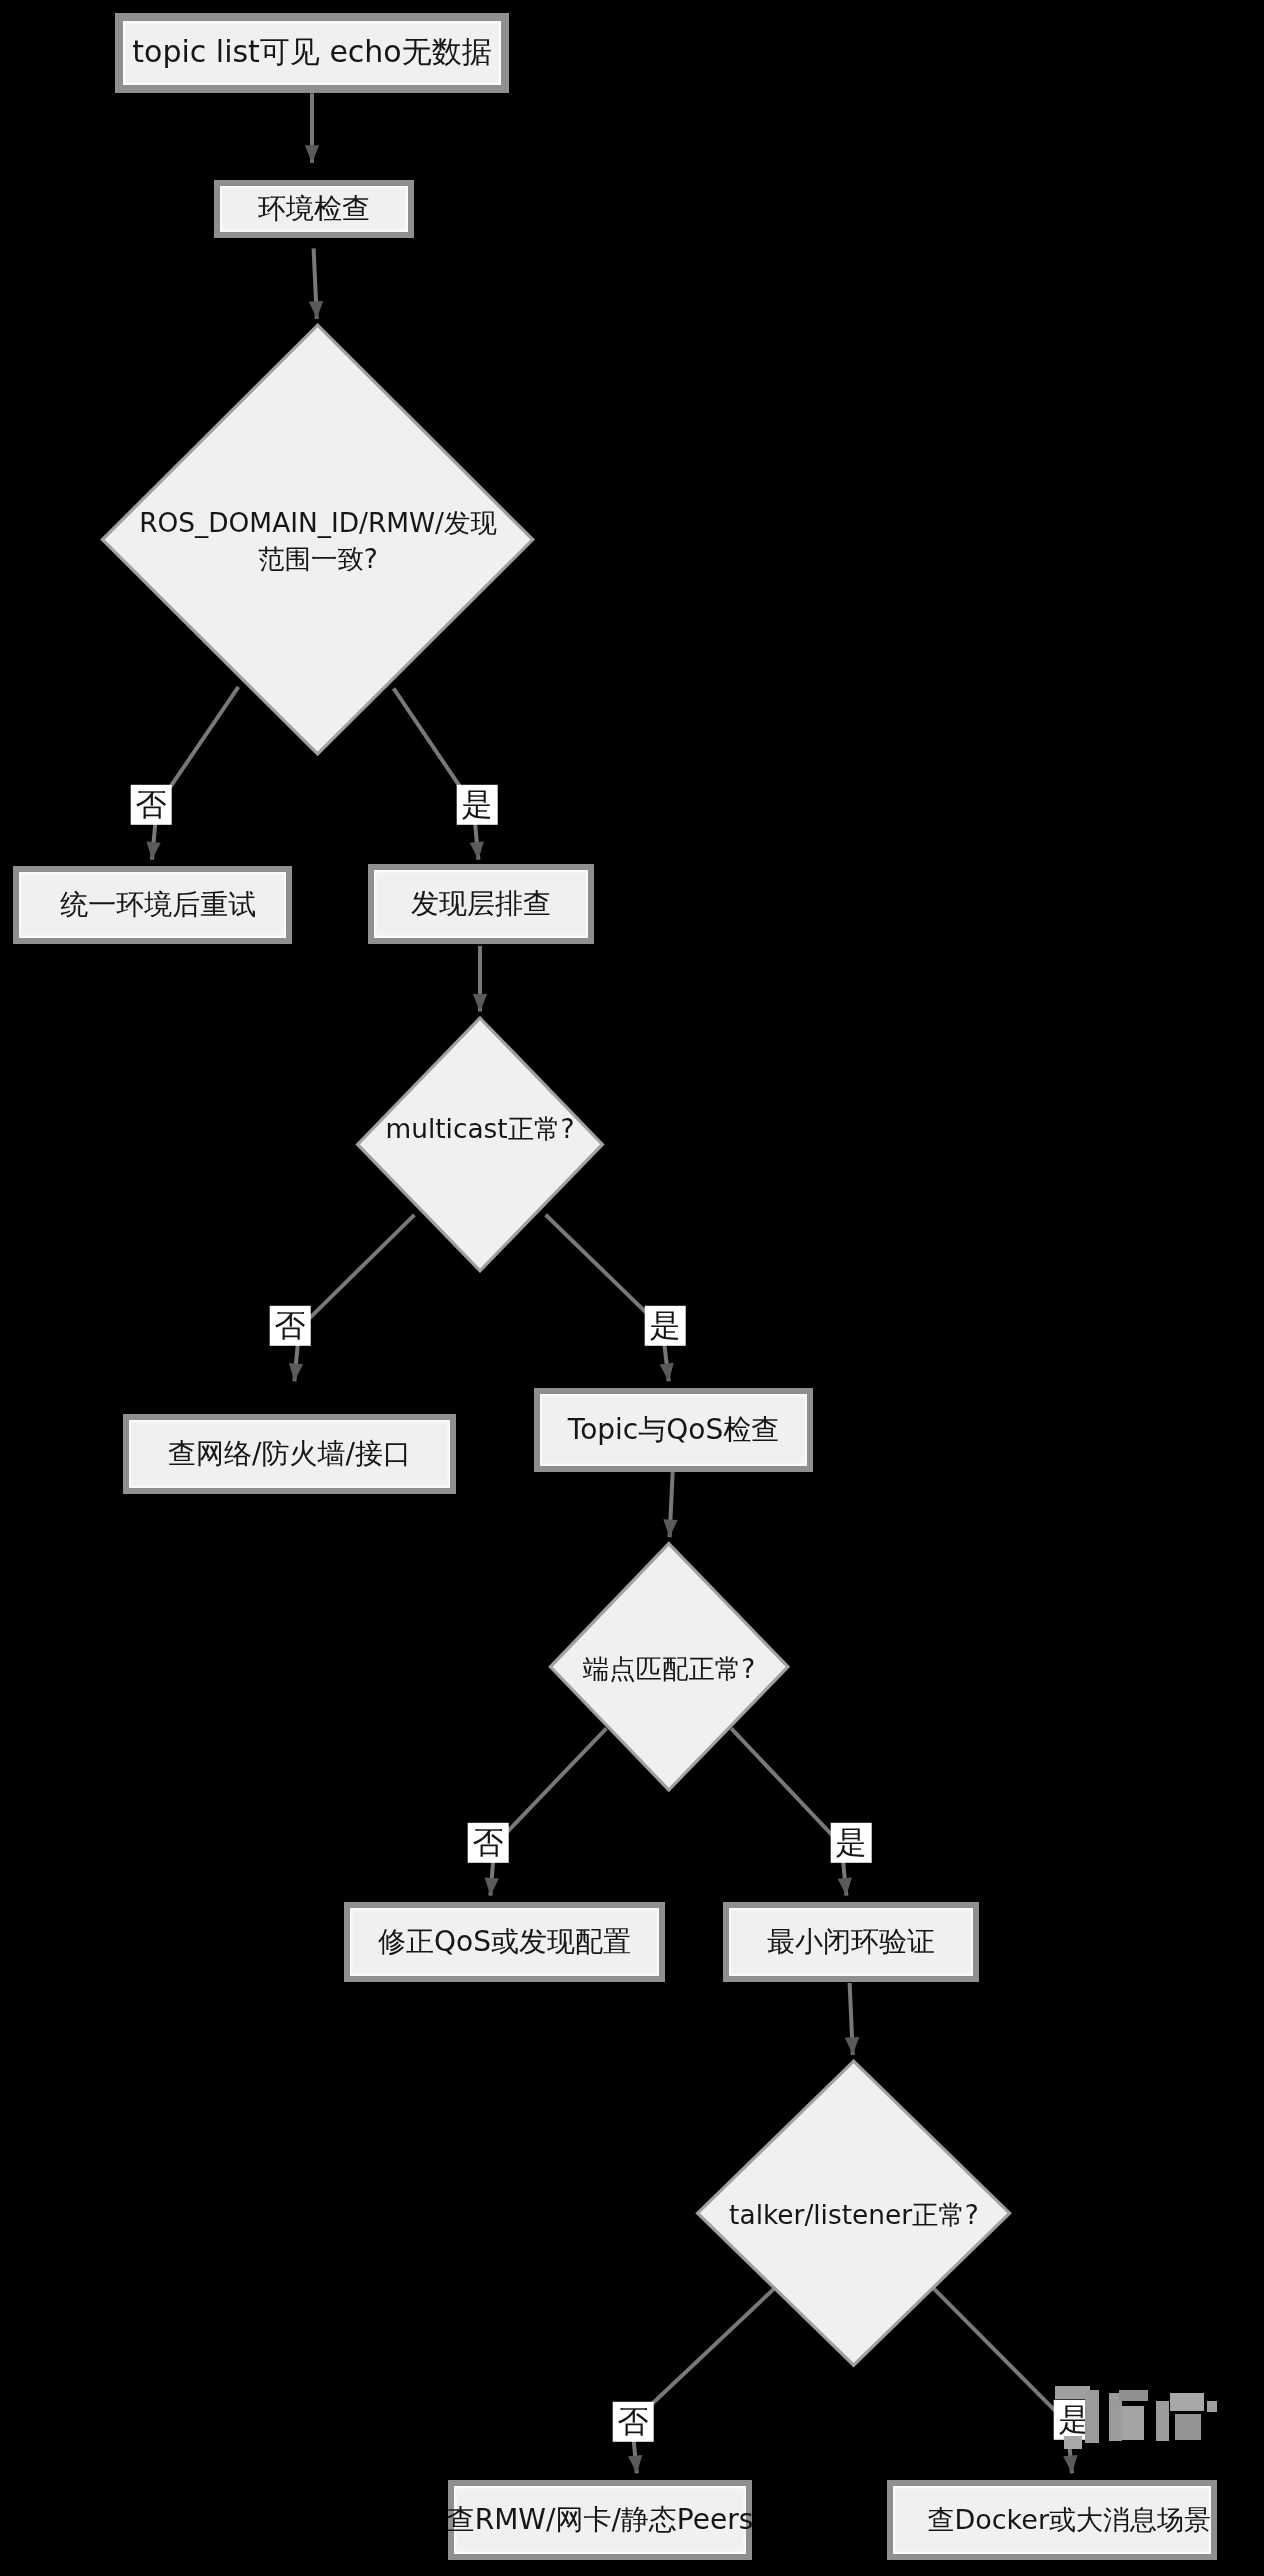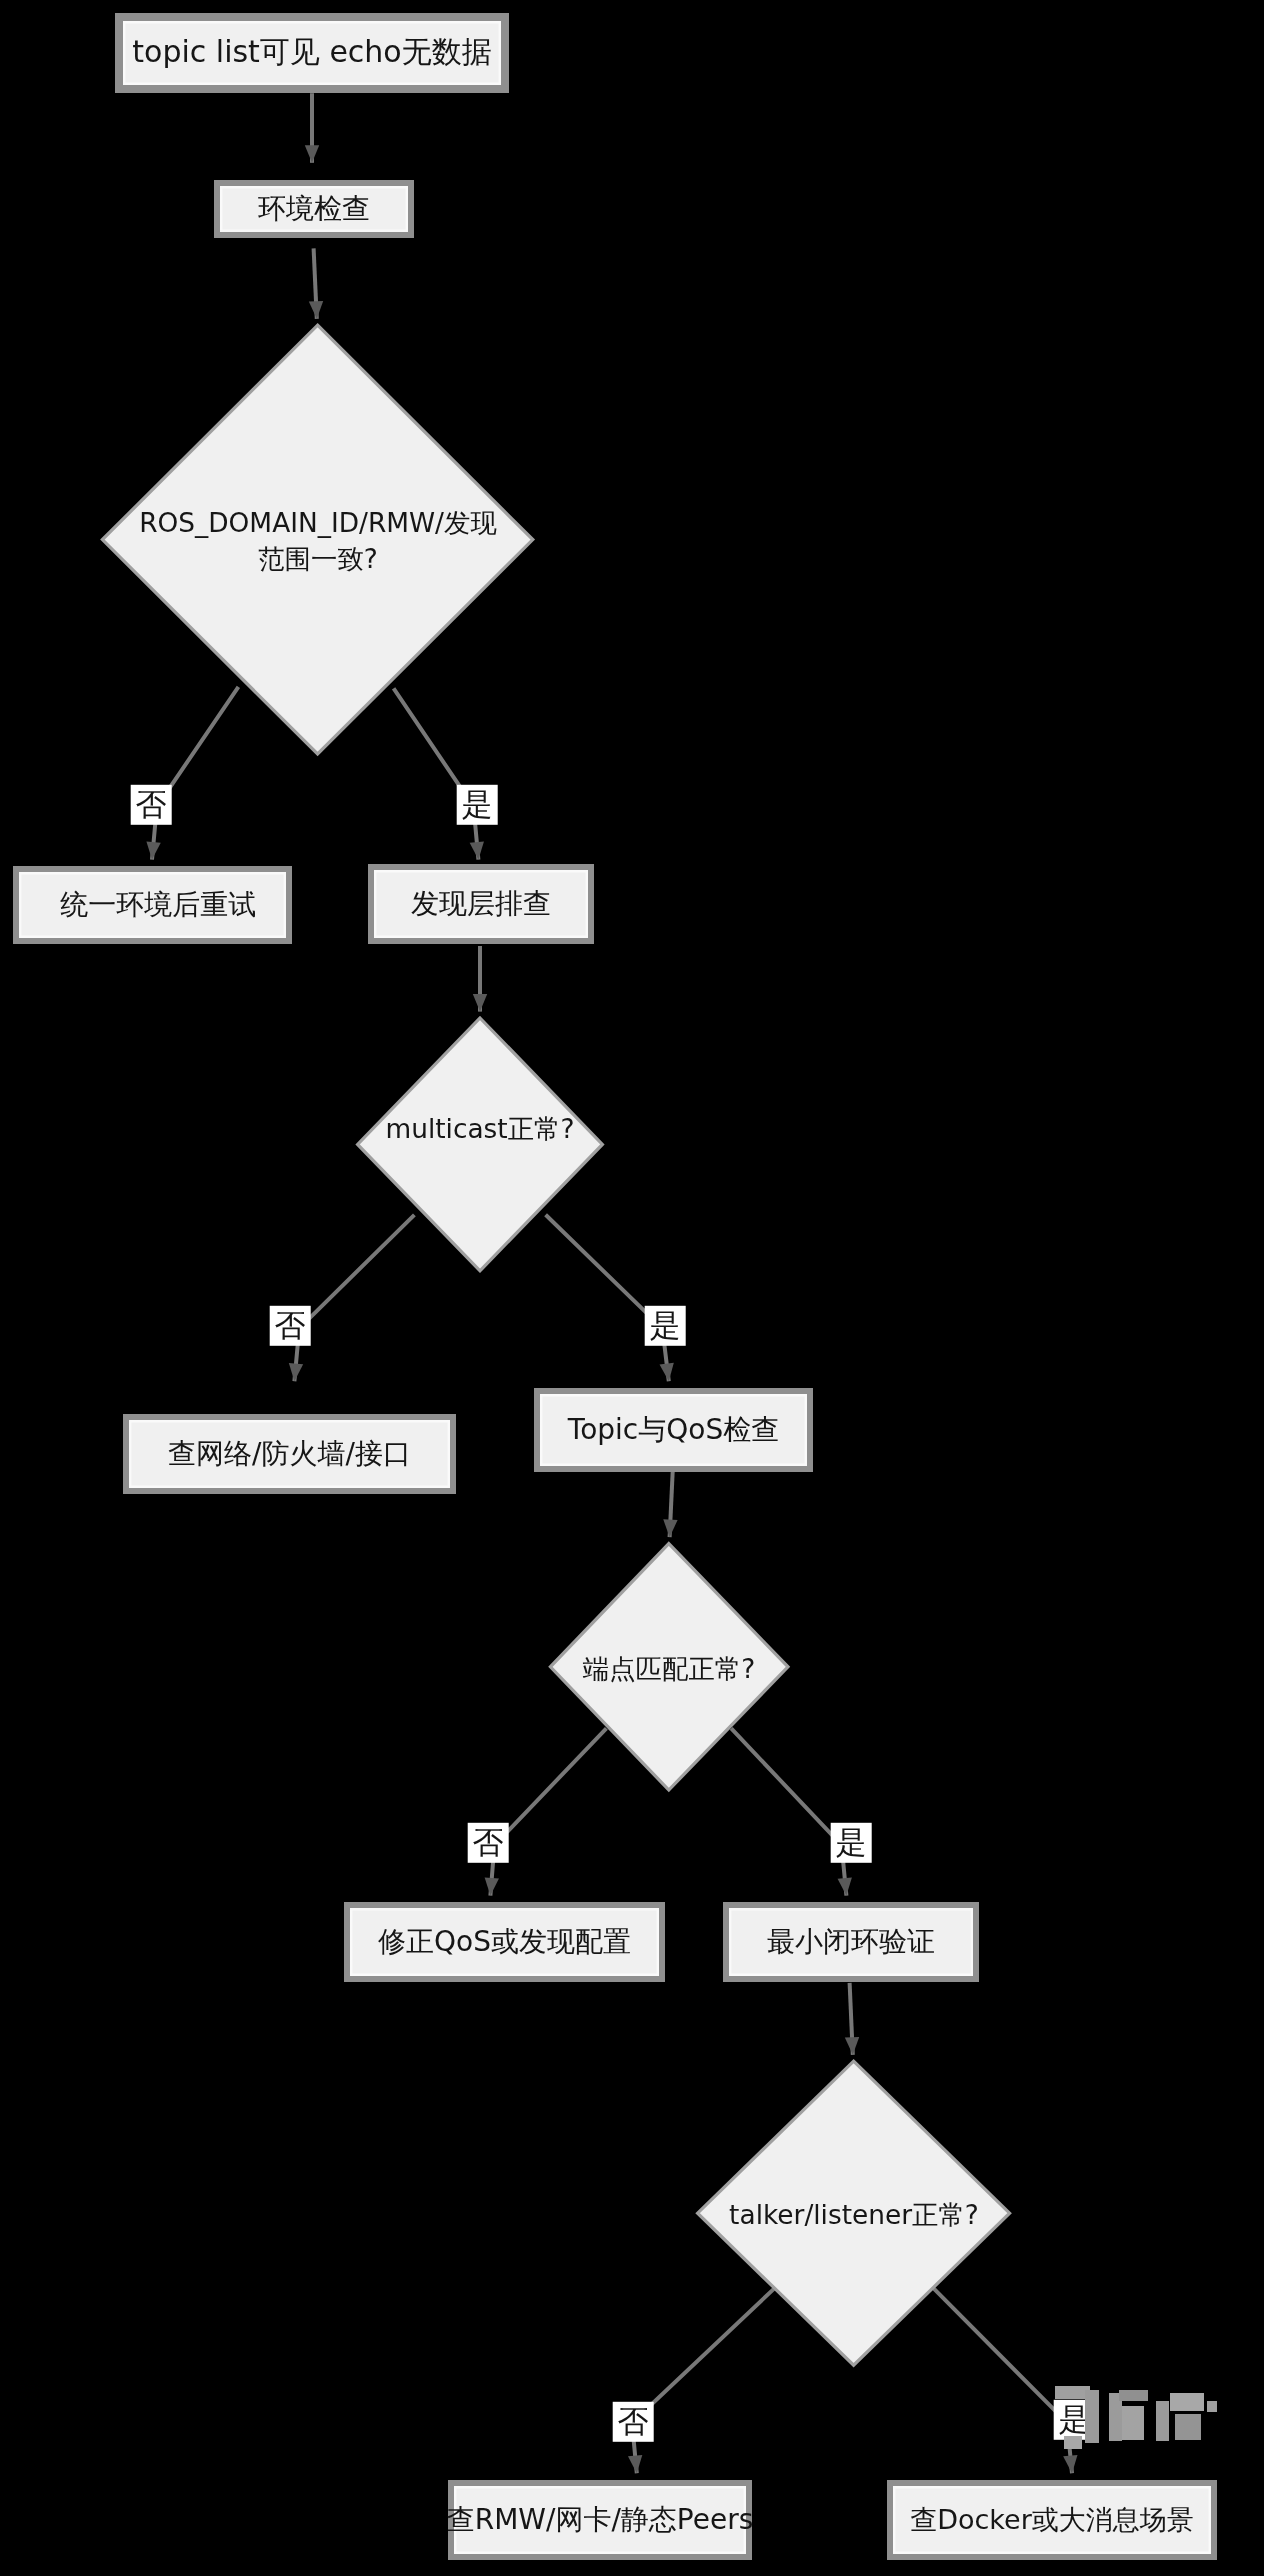--- a/index.html
+++ b/index.html
@@ -99,21 +99,21 @@
   </div>
 
   <div class="box" style="left:723px;top:1902px;width:256px;height:80px;">
     <span>最小闭环验证</span>
   </div>
 
   <div class="box" style="left:448px;top:2480px;width:304px;height:80px;">
     <span>查RMW/网卡/静态Peers</span>
   </div>
 
-  <div class="box" style="left:887px;top:2480px;width:330px;height:80px;font-size:27px;">
+  <div class="box" style="left:887px;top:2480px;width:330px;height:80px;font-size:27px;justify-content:flex-end;">
     <span>查Docker或大消息场景</span>
   </div>
 
   <div class="diamond-label" style="left:318px;top:541px;">
     <div>ROS_DOMAIN_ID/RMW/发现</div>
     <div>范围一致?</div>
   </div>
 
   <div class="diamond-label" style="left:480px;top:1105px;margin-top:24px;">multicast正常?</div>
 

